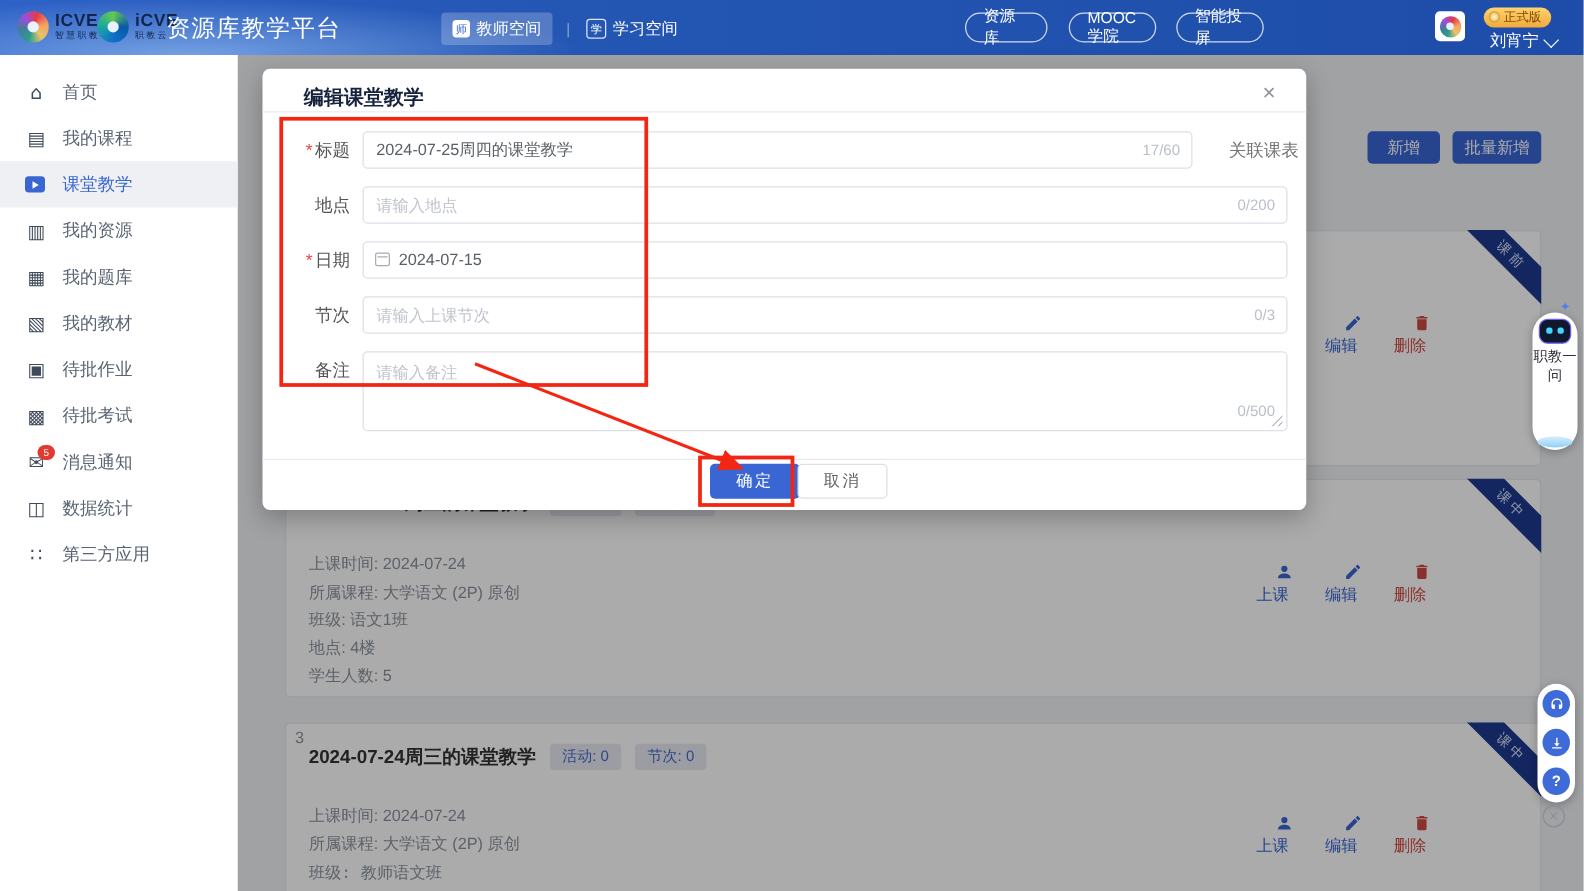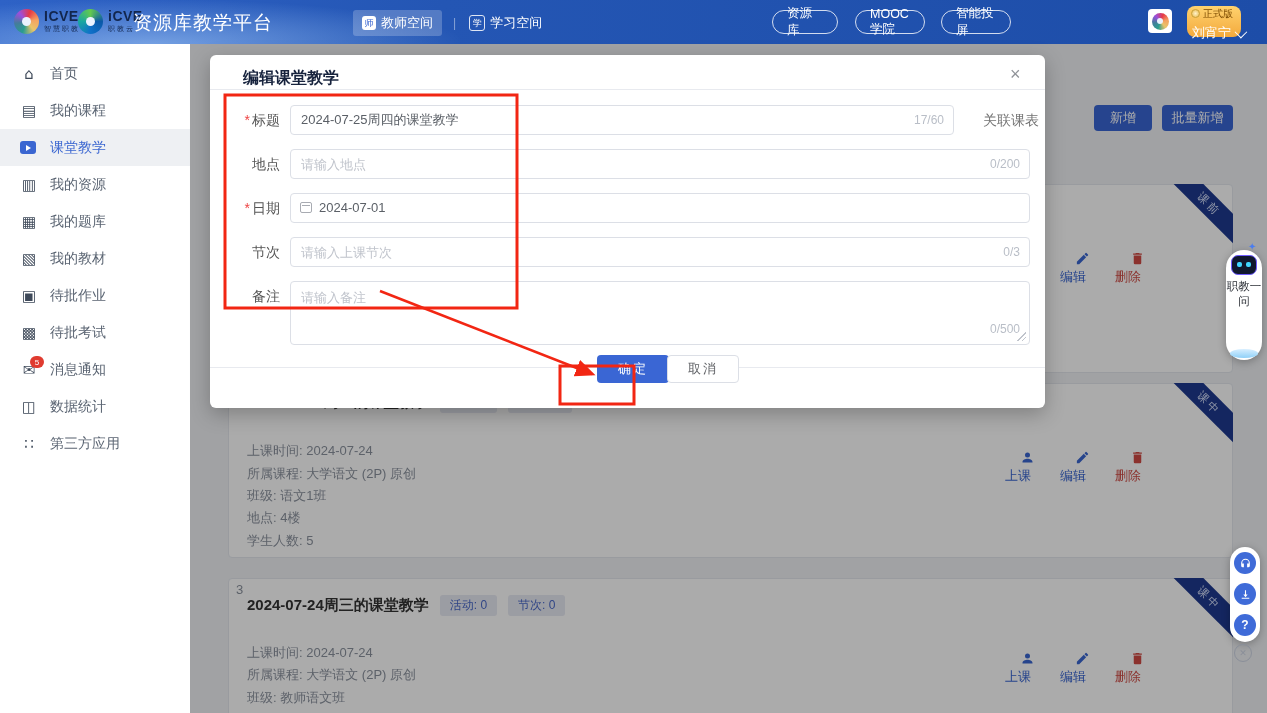--- a/index.html
+++ b/index.html
@@ -29,21 +29,21 @@
   .sq-icon.solid{background:#fff;color:#3a66d1;}
   .sq-icon.line{border:1px solid rgba(255,255,255,.85);color:#fff;}
   .hdivider{color:rgba(255,255,255,.45);font-size:12px;}
   .pill{position:absolute;top:10px;height:24px;box-sizing:border-box;border:1px solid rgba(255,255,255,.8);
         border-radius:14px;color:#fff;font-size:12.5px;display:flex;align-items:center;justify-content:center;
         padding:0 14px;cursor:pointer;z-index:2;}
   .avatar{position:absolute;left:1148px;top:9px;width:24px;height:24px;border-radius:4px;background:#fff;
           display:flex;align-items:center;justify-content:center;z-index:2;cursor:pointer;}
   .avatar .logo-mark{width:17px;height:17px;}
   .ver-badge{position:absolute;left:1187px;top:6px;height:15px;display:flex;align-items:center;gap:3px;
-          background:linear-gradient(#ffd26e,#f3a93c);border-radius:8px;padding:0 8px 16px 4px;
+          background:linear-gradient(#ffd26e,#f3a93c);border-radius:8px;padding:0 8px 1px 4px;
           font-size:10px;color:#7c4a00;z-index:2;}
   .medal{width:9px;height:9px;border-radius:50%;background:radial-gradient(#fff3c9,#e7b64b);border:1px solid #caa23a;box-sizing:border-box;}
   .user-row{position:absolute;left:1192px;top:24px;display:flex;align-items:center;gap:4px;color:#fff;
           font-size:13px;z-index:2;cursor:pointer;}
   .caret{width:8px;height:8px;display:inline-block;border-right:1.5px solid #fff;border-bottom:1.5px solid #fff;
           transform:rotate(45deg) translateY(-2px);}
 
   
   .sidebar{position:absolute;left:0;top:44px;width:190px;height:669px;background:#fff;z-index:25;}
   .sbitem{position:absolute;left:0;width:190px;height:37px;display:flex;align-items:center;color:#5a6472;
@@ -92,22 +92,22 @@
   .ibox textarea{padding:7px 10px;}
   .ibox input::placeholder,.ibox textarea::placeholder{color:#c0c4cc;}
   .counter{position:absolute;right:9px;top:50%;transform:translateY(-50%);color:#b9bec7;font-size:12px;}
   .counter.bottom{top:auto;transform:none;bottom:8px;}
   .cal-icon{position:absolute;left:9px;top:8px;width:12px;height:11px;border:1px solid #a8abb2;border-radius:2px;box-sizing:border-box;}
   .cal-icon::before{content:'';position:absolute;left:1px;right:1px;top:2px;height:1px;background:#a8abb2;}
   .date-text{position:absolute;left:28px;top:0;line-height:28px;font-size:13px;color:#5b6067;}
   .m-link{position:absolute;left:773px;font-size:14px;color:#737373;cursor:pointer;}
   .resize-h{position:absolute;right:3px;bottom:3px;width:10px;height:10px;
         background:linear-gradient(135deg,transparent 55%,#c0c4cc 55%,#c0c4cc 62%,transparent 62%,transparent 78%,#c0c4cc 78%,#c0c4cc 85%,transparent 85%);}
-  .m-btn{position:absolute;top:300px;height:28px;width:72px;border-radius:4px;font-size:13px;
-        display:flex;align-items:center;justify-content:center;cursor:pointer;box-sizing:border-box;letter-spacing:2px;margin-left:29px;}
+  .m-btn{position:absolute;top:316px;height:28px;width:72px;border-radius:4px;font-size:13px;
+        display:flex;align-items:center;justify-content:center;cursor:pointer;box-sizing:border-box;letter-spacing:2px;}
   .m-btn.primary{background:#3a66d4;color:#fff;}
   .m-btn.ghost{background:#fff;border:1px solid #dcdfe6;color:#606266;}
 
   
   .assistant{position:absolute;left:1226px;top:250px;width:36px;height:110px;background:#fff;border-radius:18px;
         box-shadow:0 2px 8px rgba(0,0,0,.28);z-index:50;cursor:pointer;}
   .spark{position:absolute;left:22px;top:-9px;color:#4a7df0;font-size:10px;}
   .robot{position:absolute;left:5px;top:5px;width:26px;height:20px;background:#10182e;border-radius:7px;border:1px solid #6f5cff;box-sizing:border-box;}
   .robot i{position:absolute;top:6px;width:5px;height:5px;background:#41d6ff;border-radius:2px;}
   .robot i.l{left:5px;} .robot i.r{left:14px;}
@@ -190,21 +190,21 @@
           <div class="ribbon">课中</div>
         </div>
       <div class="cnum">3</div>
       <div class="ctitle-row" style="top:16px;">
         <span class="ctitle">2024-07-24周三的课堂教学</span>
         <span class="cbadge">活动: 0</span>
         <span class="cbadge">节次: 0</span>
       </div>
       <div class="crow" style="top:65px;">上课时间: 2024-07-24</div>
       <div class="crow" style="top:87px;">所属课程: 大学语文 (2P) 原创</div>
-      <div class="crow" style="top:110px;">班级: 教师语文班</div>
+      <div class="crow" style="top:110px;font-family:Liberation Mono, monospace;">班级: 教师语文班</div>
 
       <div class="action" style="left:776px;top:72px;">
         <svg viewBox="0 0 24 24">
             <path d="M12 12a4 4 0 1 0 0-8 4 4 0 0 0 0 8zm0 2c-3.3 0-8 1.7-8 5v1h16v-1c0-3.3-4.7-5-8-5z"></path>
           </svg>
         <span>上课</span>
       </div>
       <div class="action" style="left:831px;top:72px;">
         <svg viewBox="0 0 24 24">
             <path d="M3 17.25V21h3.75L17.8 9.94l-3.75-3.75L3 17.25zM20.7 7.04a1 1 0 0 0 0-1.41l-2.34-2.34a1 1 0 0 0-1.41 0l-1.83 1.83 3.75 3.75 1.83-1.83z"></path>
@@ -340,21 +340,21 @@
     <div class="ibox" style="left:80px;top:94px;width:740px;height:30px;">
       <input type="text" placeholder="请输入地点" style="">
       <span class="counter">0/200</span>
     </div>
 
     <div class="flabel" style="left:12px;top:138px;">
       <span class="req">*</span><span>日期</span>
     </div>
     <div class="ibox" style="left:80px;top:138px;width:740px;height:30px;">
       <span class="cal-icon"></span>
-      <span class="date-text">2024-07-01</span>
+      <span class="date-text">2024-07-15</span>
     </div>
 
     <div class="flabel" style="left:12px;top:182px;">节次</div>
     <div class="ibox" style="left:80px;top:182px;width:740px;height:30px;">
       <input type="text" placeholder="请输入上课节次" style="">
       <span class="counter">0/3</span>
     </div>
 
     <div class="flabel" style="left:12px;top:226px;">备注</div>
     <div class="ibox" style="left:80px;top:226px;width:740px;height:64px;">

